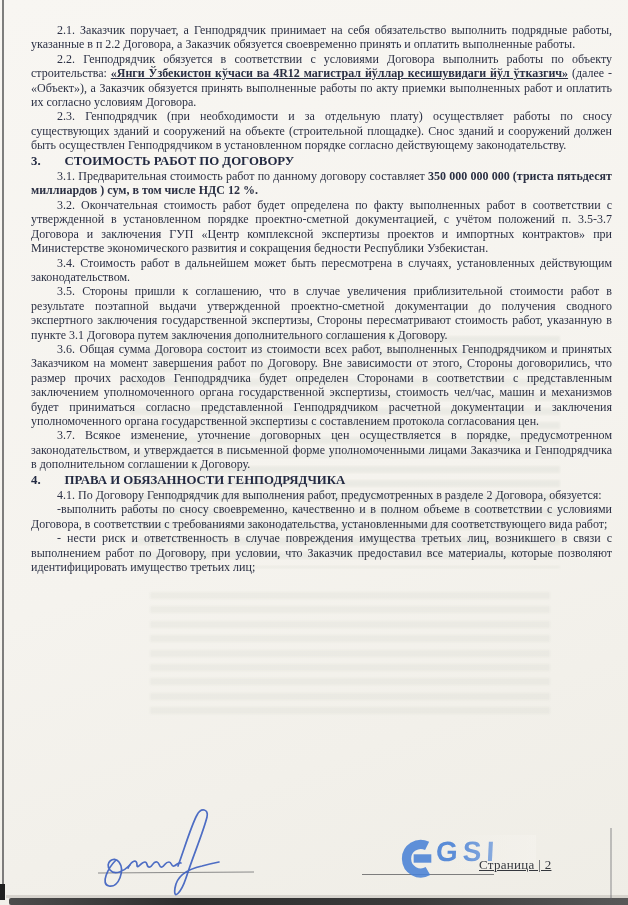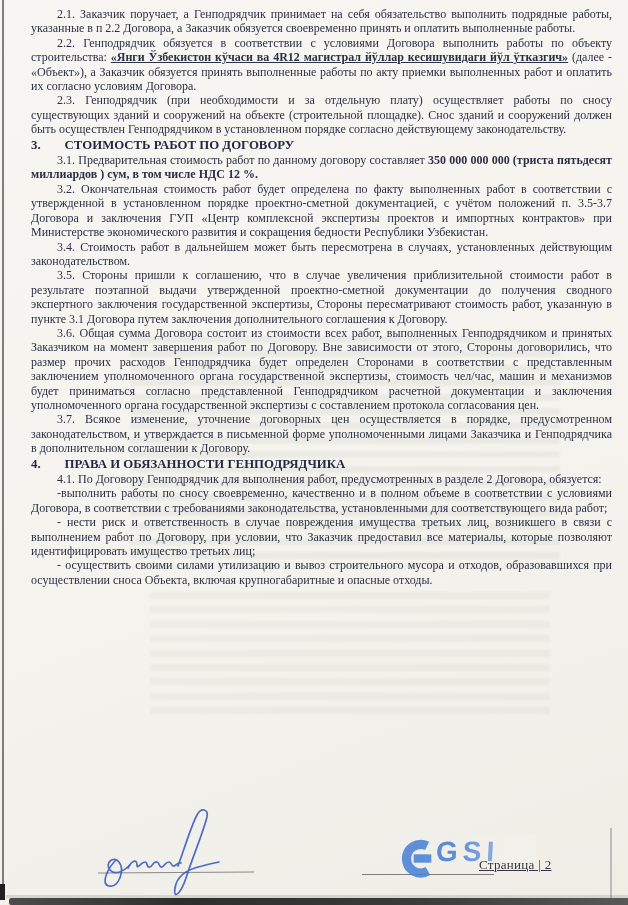--- a/index.html
+++ b/index.html
@@ -23,21 +23,21 @@
     border-radius:2px 0 0 2px;}
   .edge-bottom-soft{position:absolute;left:6px;right:0;bottom:7px;height:3px;background:#cfccc5;opacity:.8;}
   .edge-right{position:absolute;left:610px;top:828px;width:2px;height:72px;background:rgba(95,95,100,.35);}
   .bleed{position:absolute;pointer-events:none;filter:blur(1.2px);}
   .bleed-1{left:130px;top:336px;width:430px;height:232px;
     background:repeating-linear-gradient(180deg,rgba(108,128,100,.07) 0 7px,transparent 7px 14.4px);}
   .bleed-2{left:150px;top:592px;width:400px;height:130px;
     background:repeating-linear-gradient(180deg,rgba(108,128,100,.055) 0 7px,transparent 7px 14.4px);}
   
   .text-block{
-    position:absolute;left:0;top:0;width:628px;
+    position:absolute;left:0;top:16px;width:628px;
     padding:7px 16px 0 31px;box-sizing:border-box;
     color:#2b3044;font-size:12px;line-height:14.4px;
   }
   .para{margin:0;text-align:justify;text-indent:26px;}
   .bold{font-weight:bold;}
   .obj{font-weight:bold;text-decoration:underline;}
   .heading{
     text-align:left;font-weight:bold;font-size:12.8px;
     margin:1px 0;color:#232a42;
   }
@@ -83,21 +83,20 @@
     <p class="para">3.4. Стоимость работ в дальнейшем может быть пересмотрена в случаях, установленных действующим законодательством.</p>
     <p class="para">3.5.  Стороны пришли к соглашению, что в случае увеличения приблизительной стоимости работ в результате поэтапной выдачи утвержденной проектно-сметной документации до получения сводного экспертного заключения государственной экспертизы, Стороны пересматривают стоимость работ, указанную в пункте 3.1 Договора путем заключения дополнительного соглашения к Договору.</p>
     <p class="para">3.6.  Общая сумма Договора состоит из стоимости всех работ, выполненных Генподрядчиком и принятых Заказчиком на момент завершения работ по Договору. Вне зависимости от этого, Стороны договорились, что размер прочих расходов Генподрядчика будет определен Сторонами в соответствии с представленным заключением уполномоченного органа государственной экспертизы, стоимость чел/час, машин и механизмов будет приниматься согласно представленной Генподрядчиком расчетной документации и заключения уполномоченного органа государственной экспертизы с составлением протокола согласования цен.</p>
     <p class="para">3.7.  Всякое изменение, уточнение договорных цен осуществляется в порядке, предусмотренном законодательством, и утверждается в письменной форме уполномоченными лицами Заказчика и Генподрядчика в дополнительном соглашении к Договору.</p>
 
     <div class="heading"><span class="hnum">4.</span><span>ПРАВА И ОБЯЗАННОСТИ ГЕНПОДРЯДЧИКА</span></div>
 
     <p class="para">4.1.  По Договору Генподрядчик для выполнения работ, предусмотренных в разделе 2 Договора, обязуется:</p>
     <p class="para">-выполнить работы по сносу своевременно, качественно и в полном объеме в соответствии с условиями Договора, в соответствии с требованиями законодательства, установленными для соответствующего вида работ;</p>
     <p class="para">- нести риск и ответственность в случае повреждения имущества третьих лиц, возникшего в связи с выполнением работ по Договору, при условии, что Заказчик предоставил все материалы, которые позволяют идентифицировать имущество третьих лиц;</p>
-    <p class="para">- осуществить своими силами утилизацию и вывоз строительного мусора и отходов, образовавшихся при осуществлении сноса Объекта, включая крупногабаритные и опасные отходы.</p>
   </div>
 
   <div class="sig-line"></div>
   <svg class="signature" viewBox="0 0 172 94" fill="none" xmlns="http://www.w3.org/2000/svg">
     <g stroke="#3c5fc0" stroke-width="1.7" stroke-linecap="round" fill="none" opacity="0.9">
       <path d="M24 52 C16 60 8 76 17 78 C27 80 33 62 27 54 C22 47 12 55 18 62 C23 68 32 63 38 57"></path>
       <path d="M36 60 C40 52 45 51 45 57 C45 62 49 54 53 54 C56 54 54 60 58 59 C61 58 61 53 65 54 C68 55 67 60 70 59 C73 58 73 54 77 54 C80 54 79 59 82 58 C85 57 86 54 89 55"></path>
       <path d="M86 58 C92 42 99 18 105 7 C109 -1 117 1 115 9 C111 25 101 48 94 70 C89 85 81 93 83 80 C85 67 96 61 110 58 C117 56 122 55 127 54"></path>
     </g>
   </svg>

